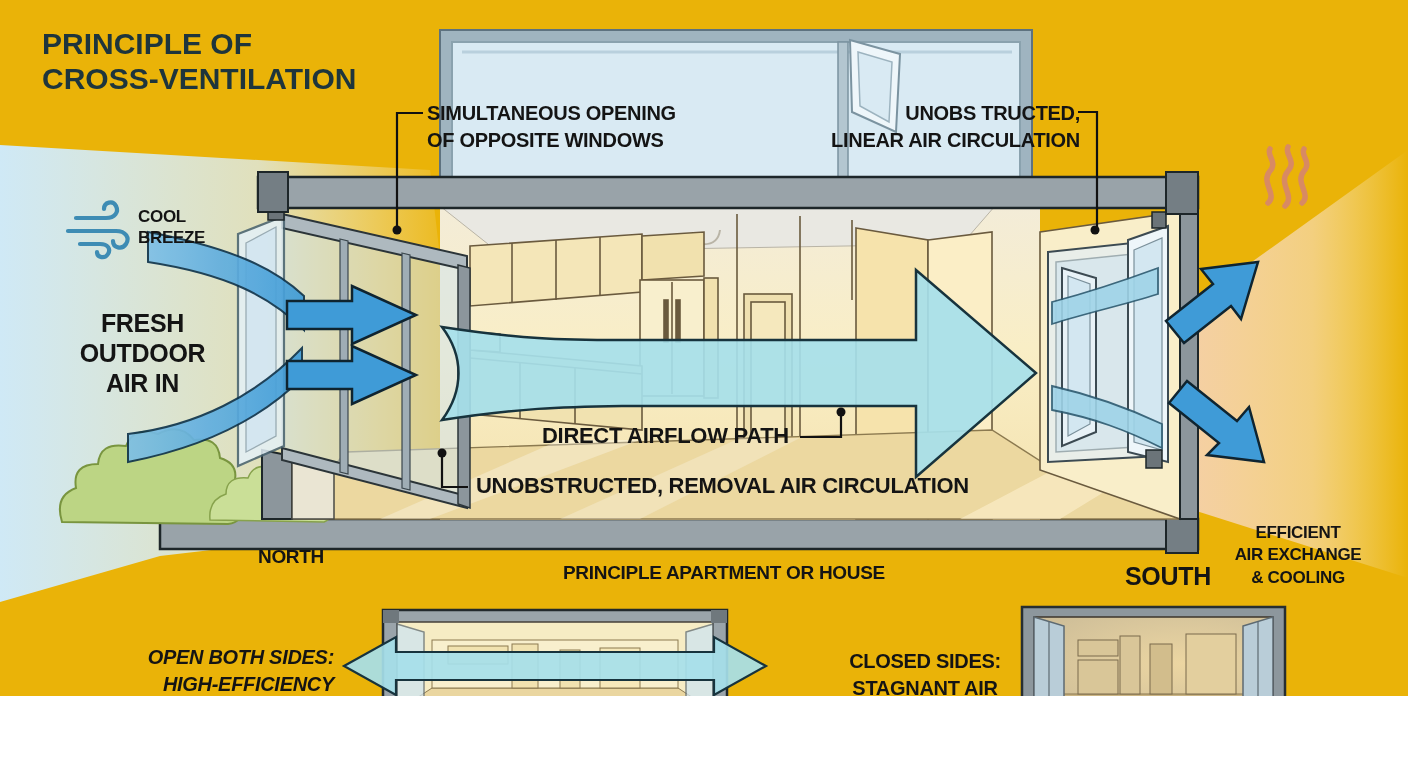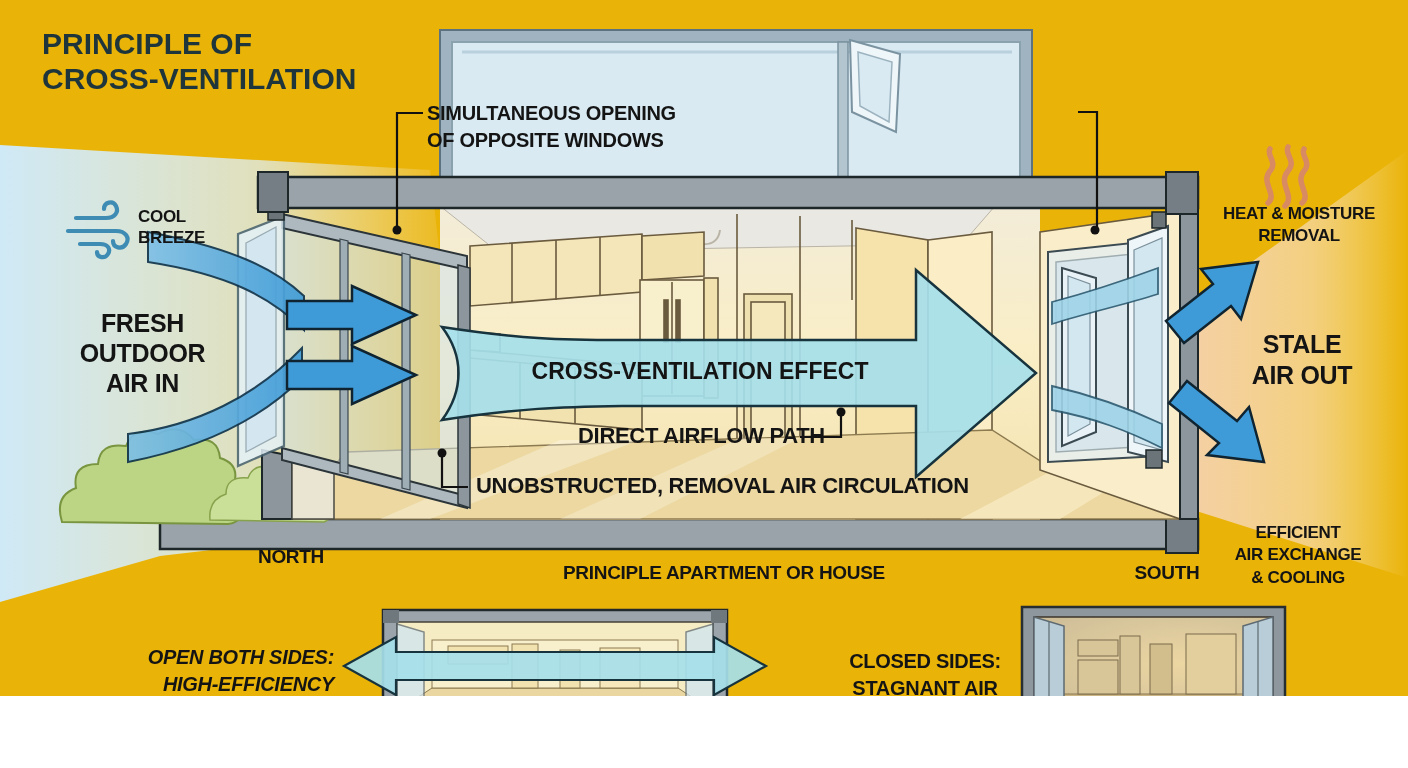--- a/index.html
+++ b/index.html
@@ -16,28 +16,28 @@
   .right{text-align:right;}
   #title{
     left:42px;top:26px;font-size:30px;line-height:1.17;color:#1e353c;
     letter-spacing:0px;
   }
   #cool-breeze{left:138px;top:206px;font-size:17px;line-height:1.25;}
   #fresh-air{left:55px;top:308px;width:175px;font-size:25px;line-height:1.2;}
   #simultaneous{left:427px;top:100px;font-size:20px;line-height:1.33;}
   #unobs-top{left:748px;top:100px;width:332px;font-size:20px;line-height:1.33;}
   #cross-effect{left:480px;top:357px;width:440px;font-size:23px;letter-spacing:0px;}
-  #direct-path{left:542px;top:422px;font-size:22px;margin-left:36px;}
+  #direct-path{left:542px;top:422px;font-size:22px;}
   #unobstructed-bottom{left:476px;top:472px;font-size:22px;}
   #heat-removal{left:1205px;top:203px;width:188px;font-size:17px;line-height:1.3;}
   #stale-air{left:1228px;top:329px;width:148px;font-size:25px;line-height:1.22;}
   #efficient{left:1213px;top:490px;width:170px;font-size:17px;line-height:1.32;margin-top:32px;}
   #north{left:250px;top:545px;width:82px;font-size:19px;}
   #residentia{left:543px;top:561px;width:362px;font-size:19px;}
-  #south{left:1125px;top:561px;width:84px;font-size:19px;}
+  #south{left:1125px;top:561px;width:84px;font-size:25px;}
   #open-sides{left:92px;top:644px;width:242px;font-size:20px;line-height:1.35;font-style:italic;}
   #closed-sides{left:818px;top:648px;width:214px;font-size:20px;line-height:1.35;}
   svg{position:absolute;left:0;top:0;}
 </style>
 </head>
 <body>
 
 <div id="stage">
 
 <svg width="1408" height="768" viewBox="0 0 1408 768">
@@ -259,29 +259,26 @@
 CROSS-VENTILATION</div>
 
 <div class="lbl" id="cool-breeze">COOL
 BREEZE</div>
 <div class="lbl center" id="fresh-air">FRESH
 OUTDOOR
 AIR IN</div>
 
 <div class="lbl" id="simultaneous">SIMULTANEOUS OPENING
 OF OPPOSITE WINDOWS</div>
-
-<div class="lbl center" id="cross-effect">CROSS-VENTILATION EFFECT</div>
+<div class="lbl right" id="unobs-top">UNOBS TRUCTED,
+LINEAR AIR CIRCULATION</div>
+
 <div class="lbl" id="direct-path">DIRECT AIRFLOW PATH</div>
 <div class="lbl" id="unobstructed-bottom">UNOBSTRUCTED, REMOVAL AIR CIRCULATION</div>
 
-<div class="lbl center" id="heat-removal">HEAT &amp; MOISTURE
-REMOVAL</div>
-<div class="lbl center" id="stale-air">STALE
-AIR OUT</div>
 <div class="lbl center" id="efficient">EFFICIENT
 AIR EXCHANGE
 &amp; COOLING</div>
 
 <div class="lbl center" id="north">NORTH</div>
 <div class="lbl center" id="residentia">PRINCIPLE APARTMENT OR HOUSE</div>
 <div class="lbl center" id="south">SOUTH</div>
 
 <div class="lbl right" id="open-sides">OPEN BOTH SIDES:
 HIGH-EFFICIENCY

